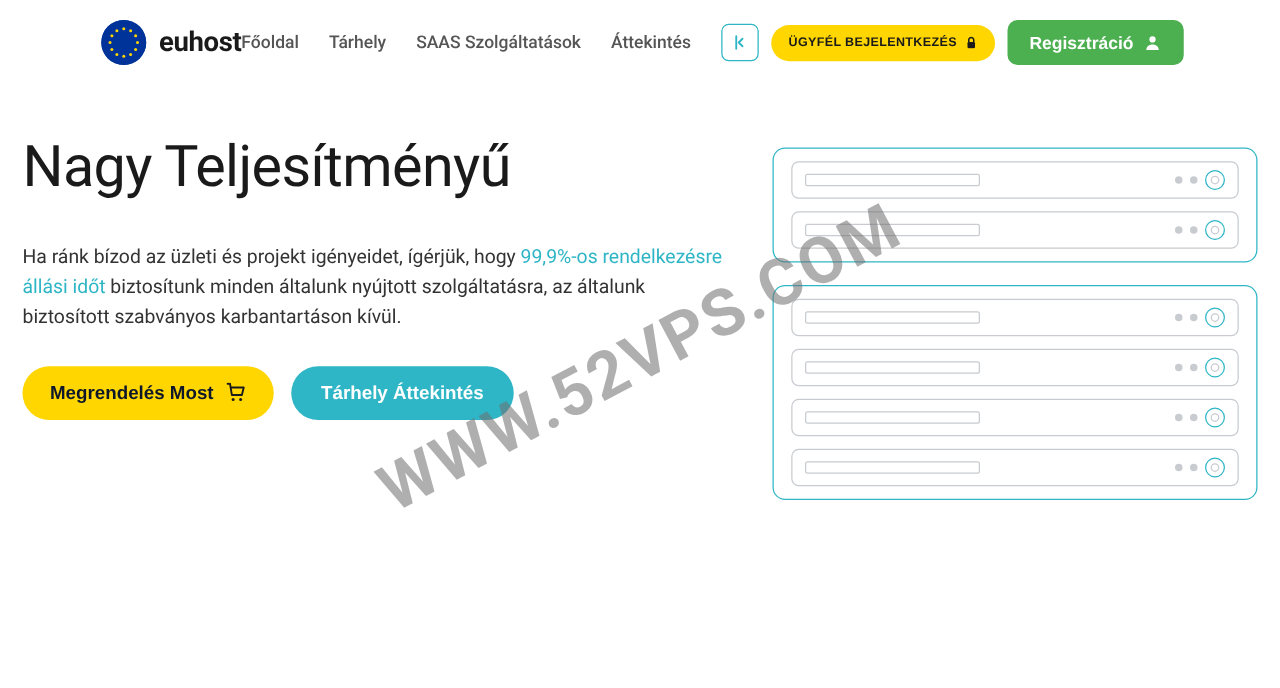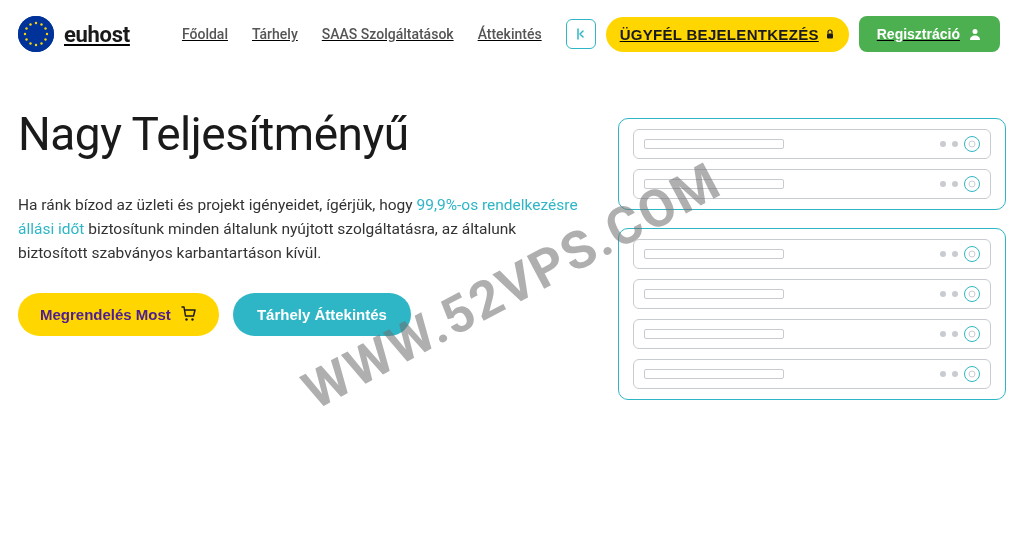--- a/index.html
+++ b/index.html
@@ -1,37 +1,37 @@
 <!DOCTYPE html>
 <html><head>
 <meta charset="utf-8">
 <style>
 * { margin: 0; padding: 0; box-sizing: border-box; }
 body { font-family: -apple-system, BlinkMacSystemFont, "Segoe UI", Roboto, Arial, sans-serif; background: #fff; width: 1024px; height: 550px; overflow: hidden; position: relative; }
 
-.header { display: flex; align-items: center; justify-content: space-between; padding: 16px 24px 16px 18px; text-decoration: underline; }
+.header { display: flex; align-items: center; justify-content: center; padding: 16px 24px 16px 28px; }
 .logo-wrap { display: flex; align-items: center; gap: 10px; }
 .logo-icon { width: 36px; height: 36px; border-radius: 50%; background: #003399; position: relative; display: flex; align-items: center; justify-content: center; }
 .logo-icon svg { width: 36px; height: 36px; }
 .logo-text { font-size: 22px; font-weight: 700; color: #1a1a1a; letter-spacing: -0.3px; }
 
 .nav { display: flex; align-items: center; gap: 24px; }
 .nav a { color: #555; text-decoration: none; font-size: 14px; font-weight: 500; }
 .nav-right { display: flex; align-items: center; gap: 10px; }
 .sidebar-toggle { width: 30px; height: 30px; border: 1.5px solid #2fb6c6; border-radius: 6px; display: flex; align-items: center; justify-content: center; color: #2fb6c6; cursor: pointer; }
-.login-btn { background: #ffd600; color: #1a1a1a; font-size: 15px; font-weight: 700; letter-spacing: 0.3px; padding: 9px 14px; border-radius: 18px; border: none; cursor: pointer; display: flex; align-items: center; gap: 6px; text-transform: uppercase; }
+.login-btn { background: #ffd600; color: #1a1a1a; font-size: 10px; font-weight: 700; letter-spacing: 0.3px; padding: 9px 14px; border-radius: 18px; border: none; cursor: pointer; display: flex; align-items: center; gap: 6px; text-transform: uppercase; }
 .register-btn { background: #4caf50; color: #fff; font-size: 14px; font-weight: 600; padding: 10px 18px; border-radius: 8px; border: none; cursor: pointer; display: flex; align-items: center; gap: 8px; }
 
 .hero { display: flex; padding: 40px 18px 0 18px; gap: 40px; }
 .hero-left { flex: 1.3; }
 .hero-title { font-size: 46px; font-weight: 400; line-height: 1.15; color: #1a1a1a; margin-bottom: 32px; letter-spacing: -0.5px; }
 .hero-desc { font-size: 15.5px; line-height: 1.55; color: #333; margin-bottom: 28px; max-width: 560px; }
 .hero-desc .highlight { color: #2fb6c6; }
 .hero-ctas { display: flex; gap: 14px; }
-.cta-primary { background: #ffd600; color: #4c1d95; font-size: 15px; font-weight: 700; padding: 13px 22px; border-radius: 24px; border: none; cursor: pointer; display: flex; align-items: center; gap: 10px; }
+.cta-primary { background: #ffd600; color: #0f172a; font-size: 15px; font-weight: 700; padding: 13px 22px; border-radius: 24px; border: none; cursor: pointer; display: flex; align-items: center; gap: 10px; }
 .cta-secondary { background: #2fb6c6; color: #fff; font-size: 15px; font-weight: 600; padding: 13px 24px; border-radius: 24px; border: none; cursor: pointer; }
 
 .hero-right { flex: 0.9; display: flex; flex-direction: column; gap: 18px; padding-top: 10px; }
 .server-box { border: 1.5px solid #2fb6c6; border-radius: 10px; padding: 10px 14px; display: flex; flex-direction: column; gap: 10px; }
 .server-row { border: 1px solid #c8cbd0; border-radius: 6px; height: 30px; display: flex; align-items: center; justify-content: space-between; padding: 0 10px; }
 .server-row .slot { width: 140px; height: 10px; border: 1px solid #c8cbd0; border-radius: 2px; }
 .server-row .dots { display: flex; gap: 6px; align-items: center; }
 .server-row .dot { width: 6px; height: 6px; border-radius: 50%; background: #c8cbd0; }
 .server-row .pwr { width: 16px; height: 16px; border: 1.5px solid #2fb6c6; border-radius: 50%; position: relative; }
 .server-row .pwr::after { content: ""; position: absolute; width: 5px; height: 5px; border-radius: 50%; border: 1px solid #c8cbd0; top: 50%; left: 50%; transform: translate(-50%, -50%); }

